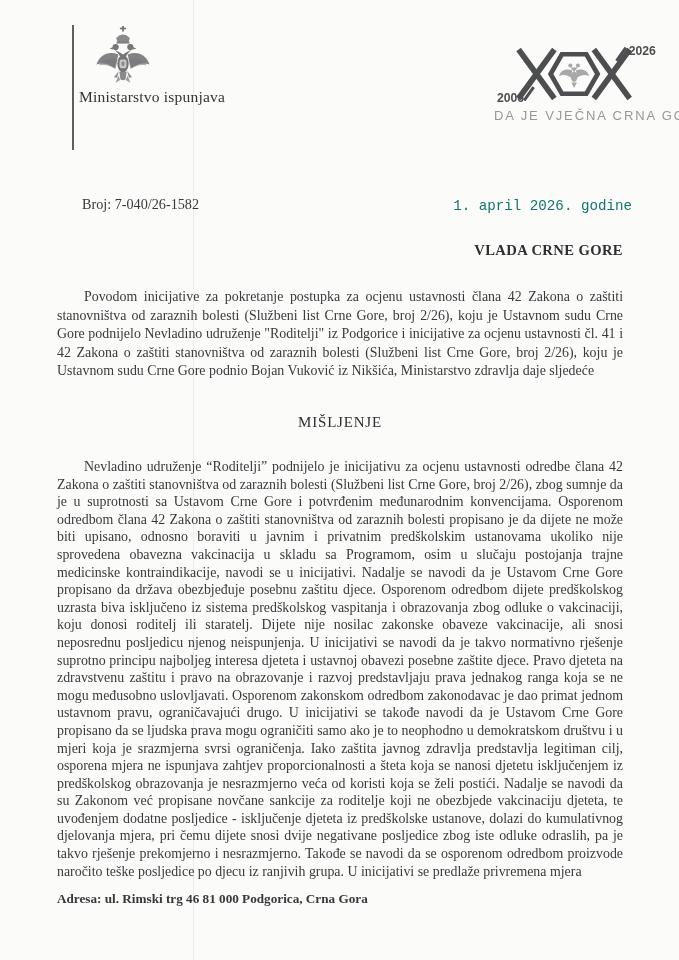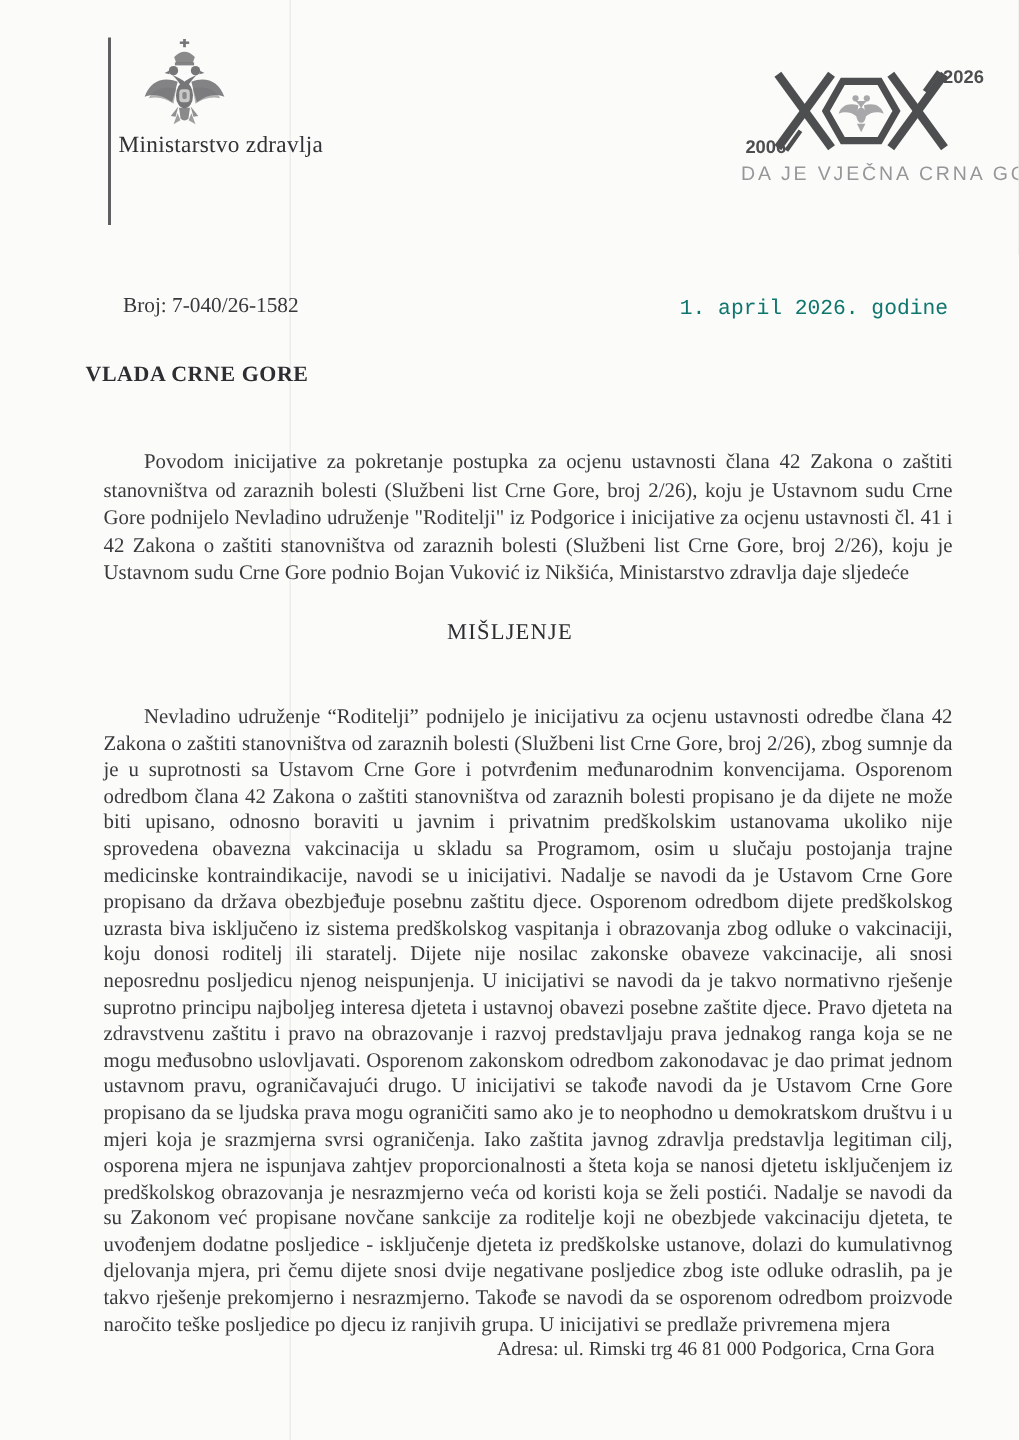--- a/index.html
+++ b/index.html
@@ -35,38 +35,38 @@
   .refnum{
     position:absolute;left:82px;top:196px;
     font-size:14.2px;color:#38383c;
   }
   .date{
     position:absolute;right:47px;top:198px;
     font-size:14.2px;color:#0f766e;font-family:Liberation Mono, monospace;
   }
   .recipient{
     position:absolute;left:57px;top:242px;width:566px;
-    text-align:left;font-weight:bold;font-size:14.6px;
+    text-align:right;font-weight:bold;font-size:14.6px;
     letter-spacing:0.4px;color:#2e2e32;
   }
   .para{
-    position:absolute;left:57px;width:566px;margin:12px;
+    position:absolute;left:57px;width:566px;margin:0;
     text-align:justify;text-indent:27px;
     font-size:13.9px;color:#3a3a3e;
   }
   .para.intro{top:288px;line-height:18.5px;}
   .opinion{
     position:absolute;left:57px;top:414px;width:566px;
     text-align:center;font-weight:normal;font-size:15px;
     letter-spacing:0.8px;color:#2e2e32;
   }
   .para.body{top:458px;line-height:17.6px;}
   .footer{
     position:absolute;left:57px;top:890px;width:566px;
-    text-align:right;font-size:13.2px;line-height:18px;color:#38383c;
+    text-align:left;font-size:13.2px;line-height:18px;color:#38383c;font-weight:bold;
   }
 </style>
 </head>
 <body>
 
 <div class="page">
 
   <div class="fold-line"></div>
   <div class="letterhead-line"></div>
 
@@ -100,21 +100,21 @@
         <path d="M28 50 L36 50 L34.8 58 Q32 60.5 29.2 58 Z" opacity="0.85"></path>
         <path d="M27 54 L24 62 L29 59 Z" opacity="0.7"></path>
         <path d="M37 54 L40 62 L35 59 Z" opacity="0.7"></path>
 
         <path d="M27.5 49 L22 56 L25.5 56.5 Z" opacity="0.8"></path>
         <path d="M36.5 49 L42 56 L38.5 56.5 Z" opacity="0.8"></path>
       </g>
     </svg>
   </div>
 
-  <div class="ministry">Ministarstvo zdravlja</div>
+  <div class="ministry">Ministarstvo ispunjava</div>
 
   <div class="anniv">
     <svg width="160" height="64" viewBox="0 0 170 68" xmlns="http://www.w3.org/2000/svg">
       <g stroke="#4d4e50" stroke-width="6" fill="none">
 
         <line x1="24" y1="8" x2="62" y2="60"></line>
         <line x1="62" y1="8" x2="24" y2="60"></line>
 
         <polygon points="70,13 96,13 108,34 96,55 70,55 58,34" stroke-width="5"></polygon>
 

